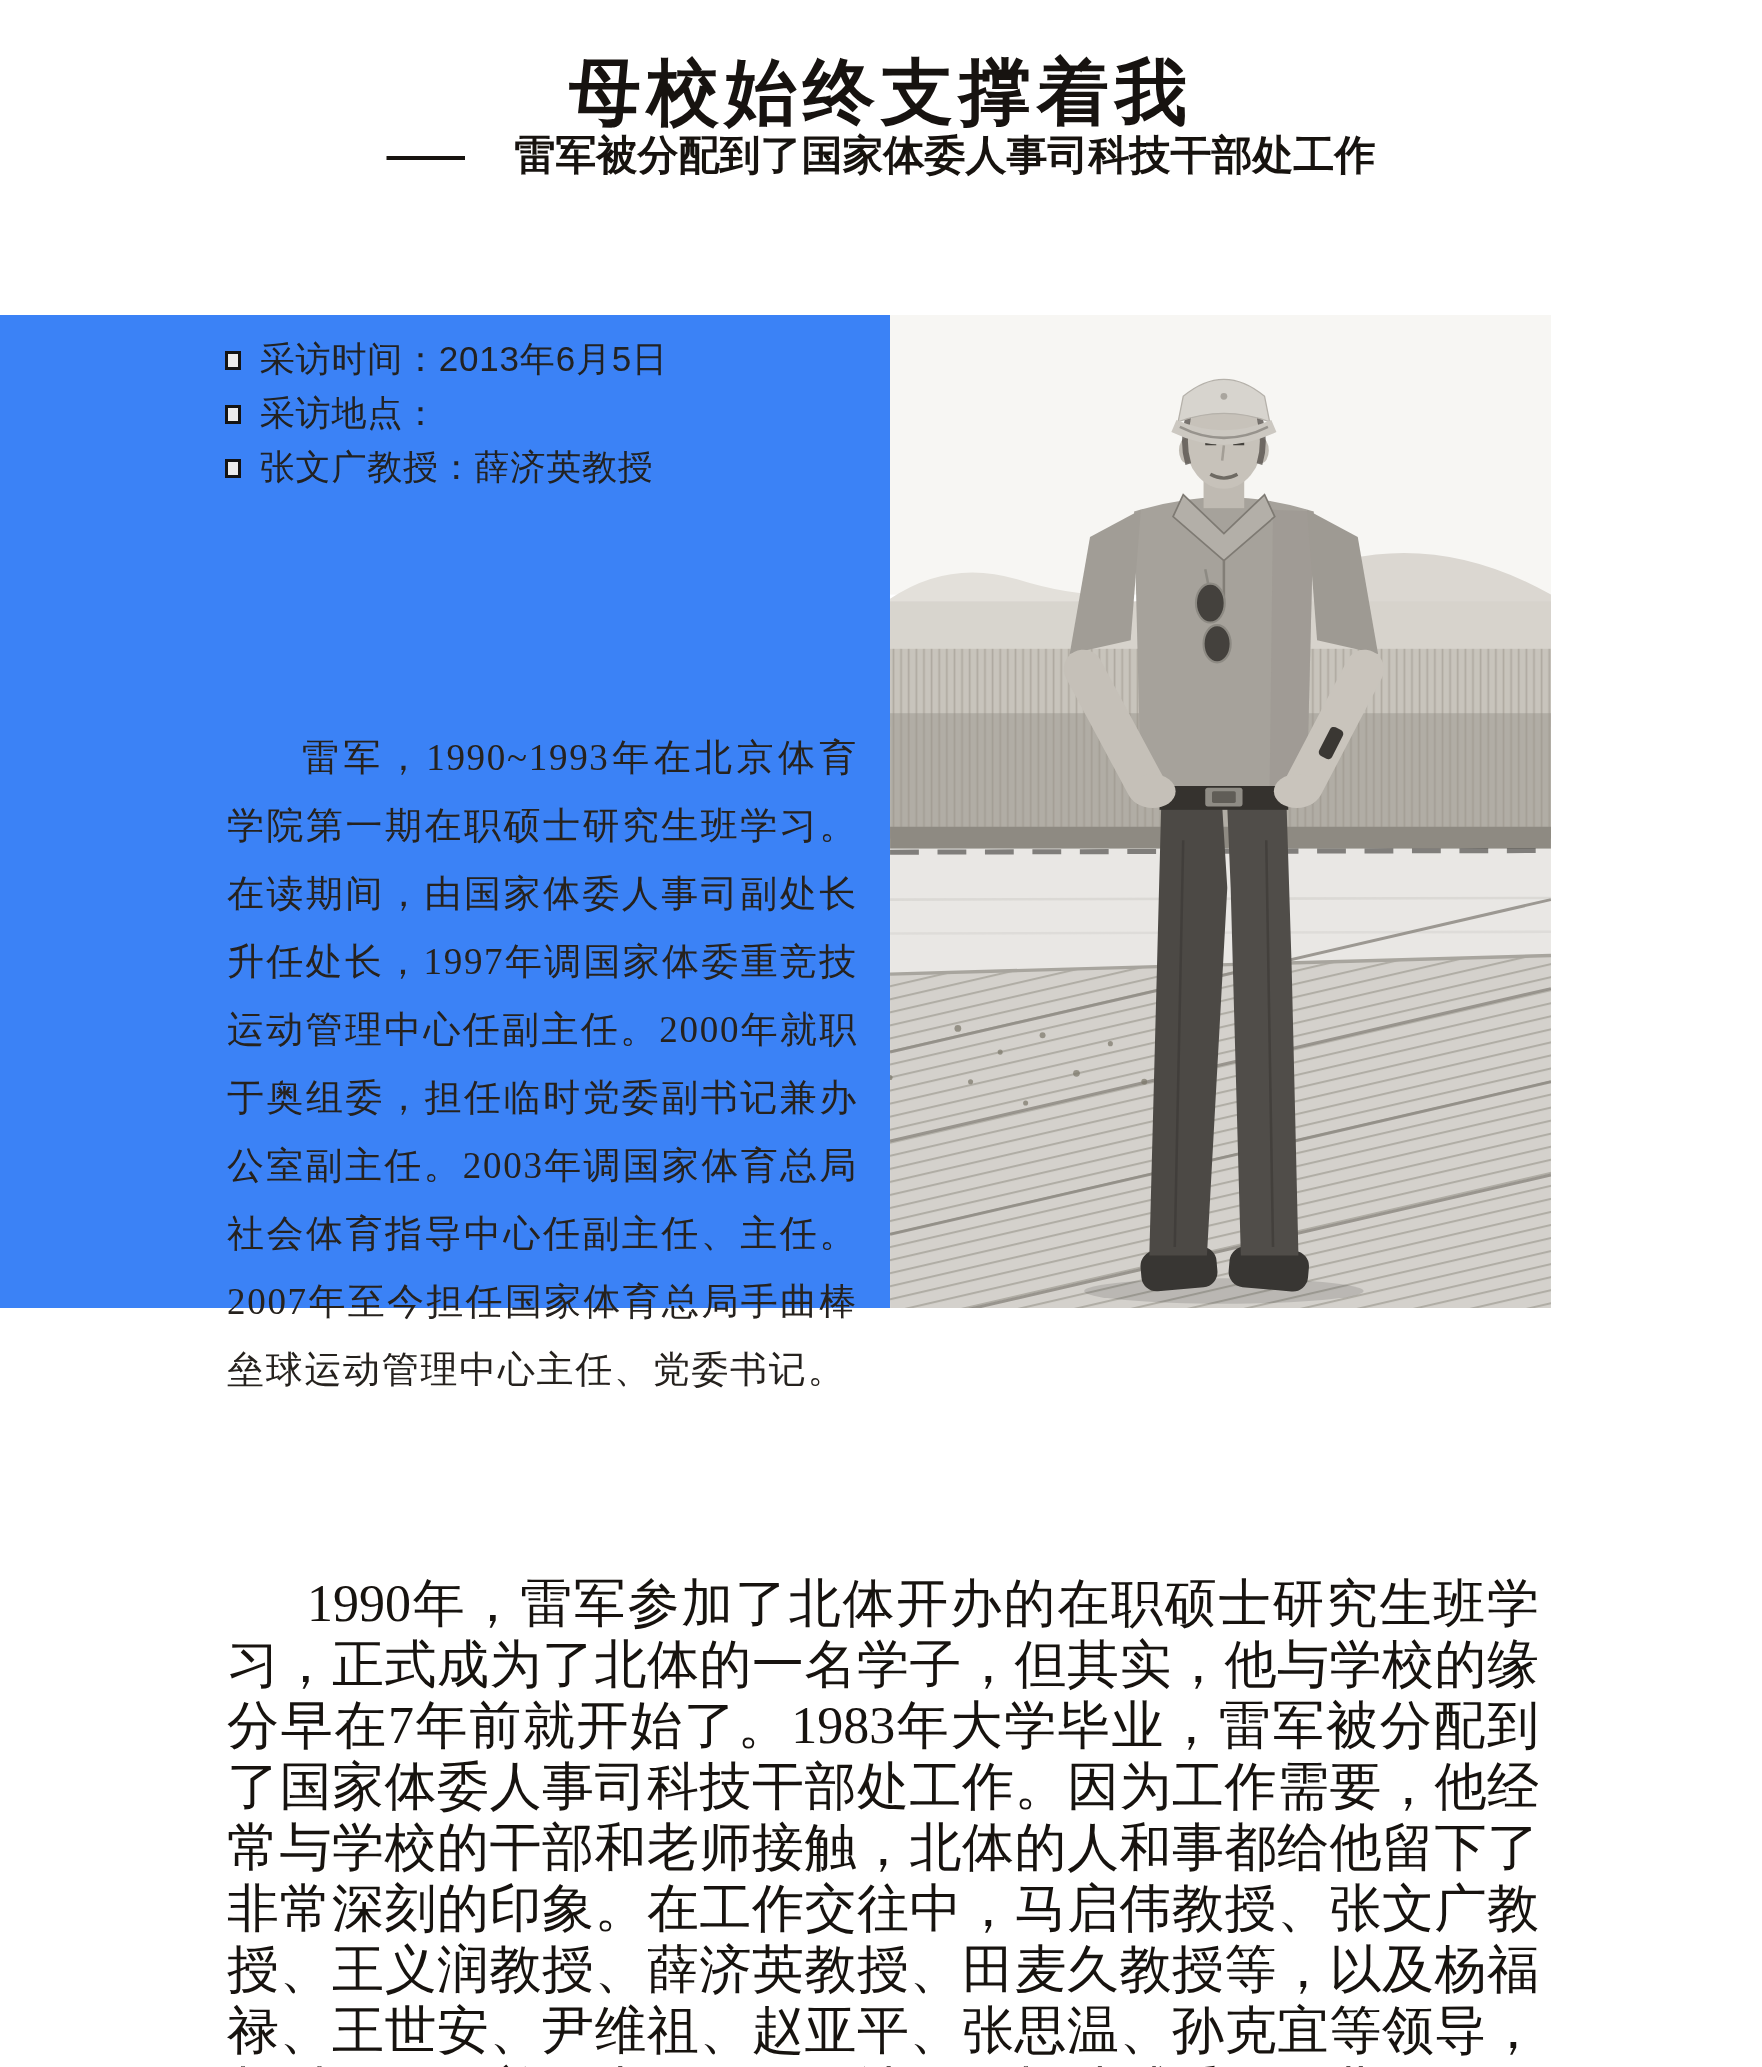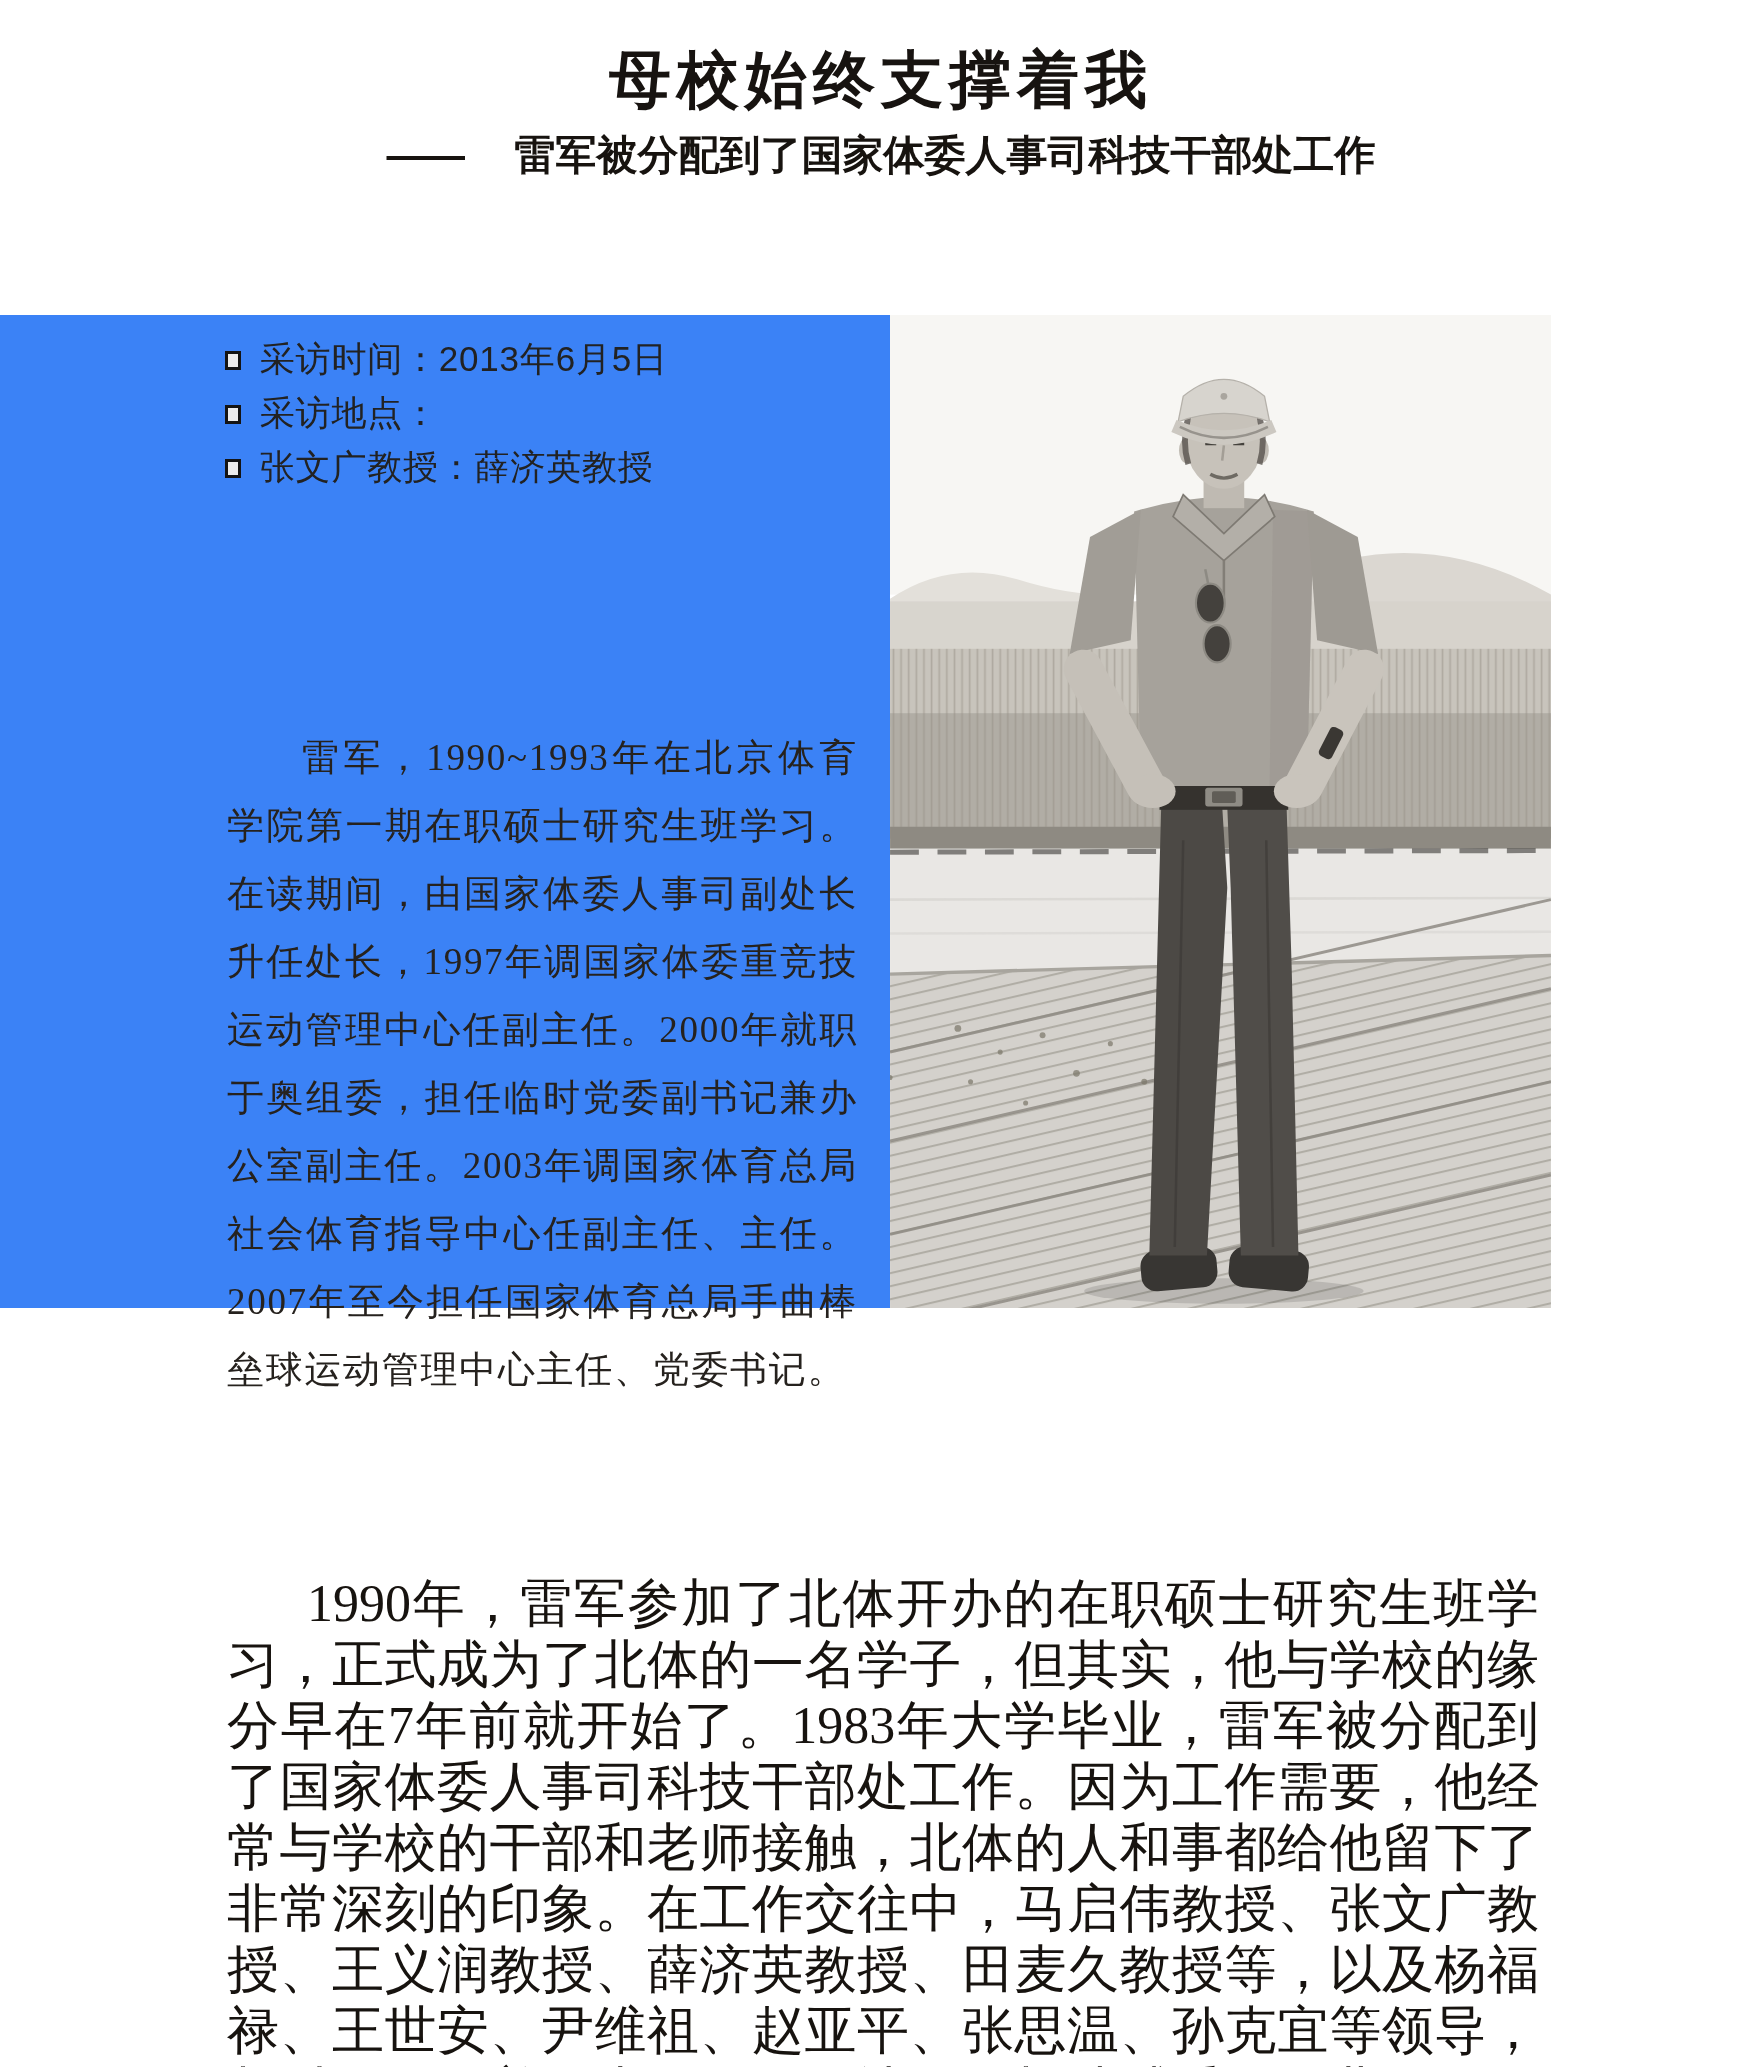--- a/index.html
+++ b/index.html
@@ -11,21 +11,21 @@
     overflow:hidden;
     color:#1c1c1c;
   }
   
   .main-title{
     position:absolute;
     top:3.4px; left:0; width:100%;
     text-align:center;
     font-family:"Liberation Serif","DejaVu Serif",serif;
     font-weight:900;
-    font-size:62px;
+    font-size:72px;
     line-height:1.15;
     letter-spacing:6px;
     color:#171310;
   }
   .subtitle{
     position:absolute;
     top:127px; left:0; width:100%;
     display:flex;
     justify-content:center;
     align-items:center;

